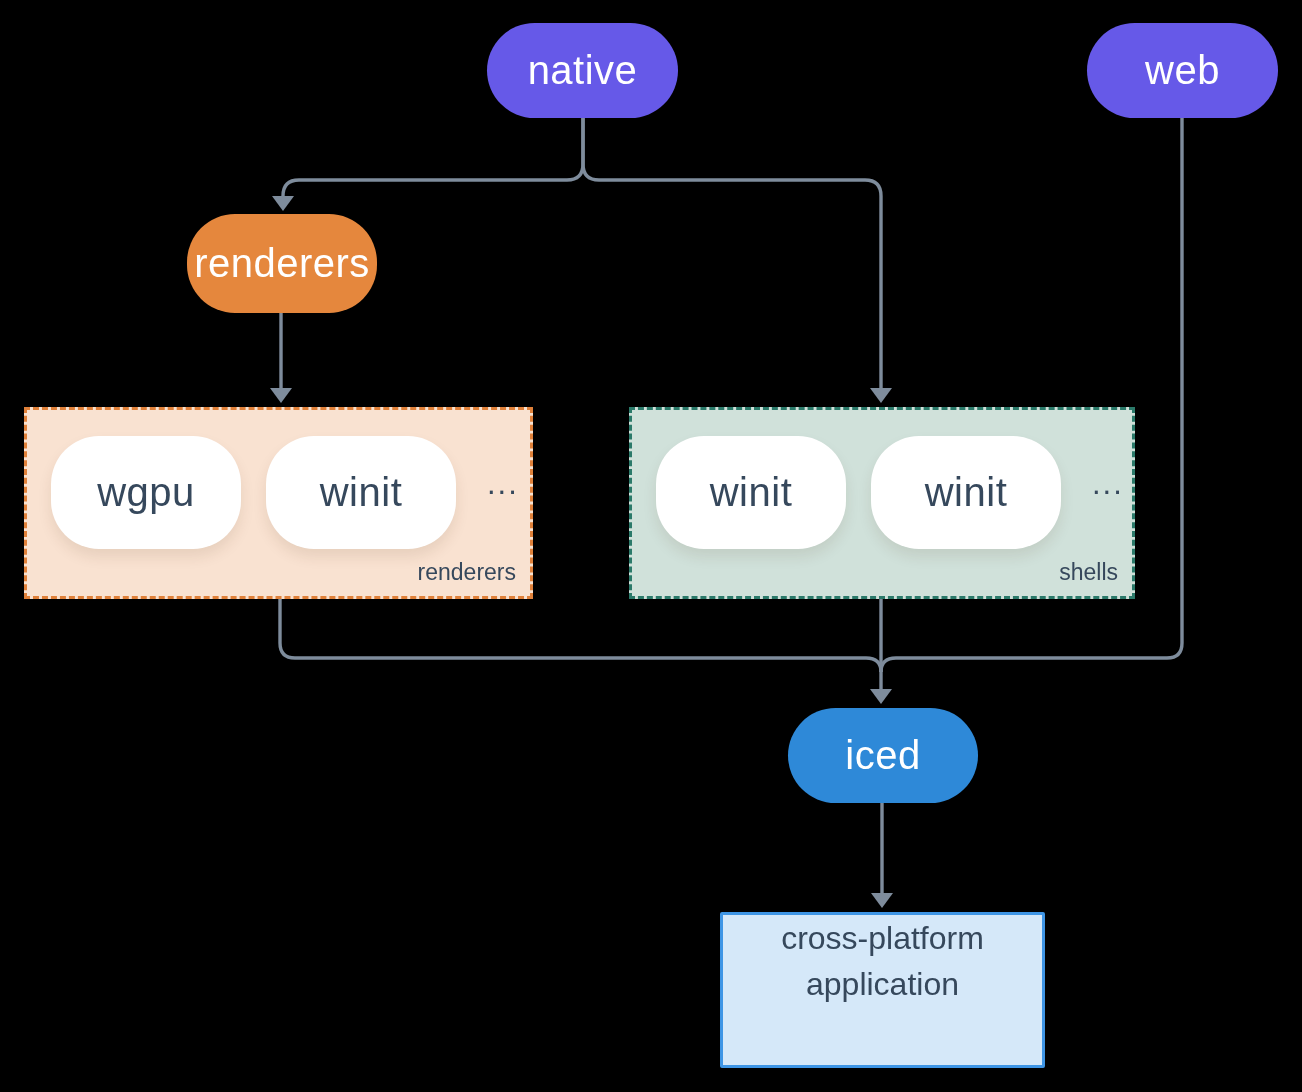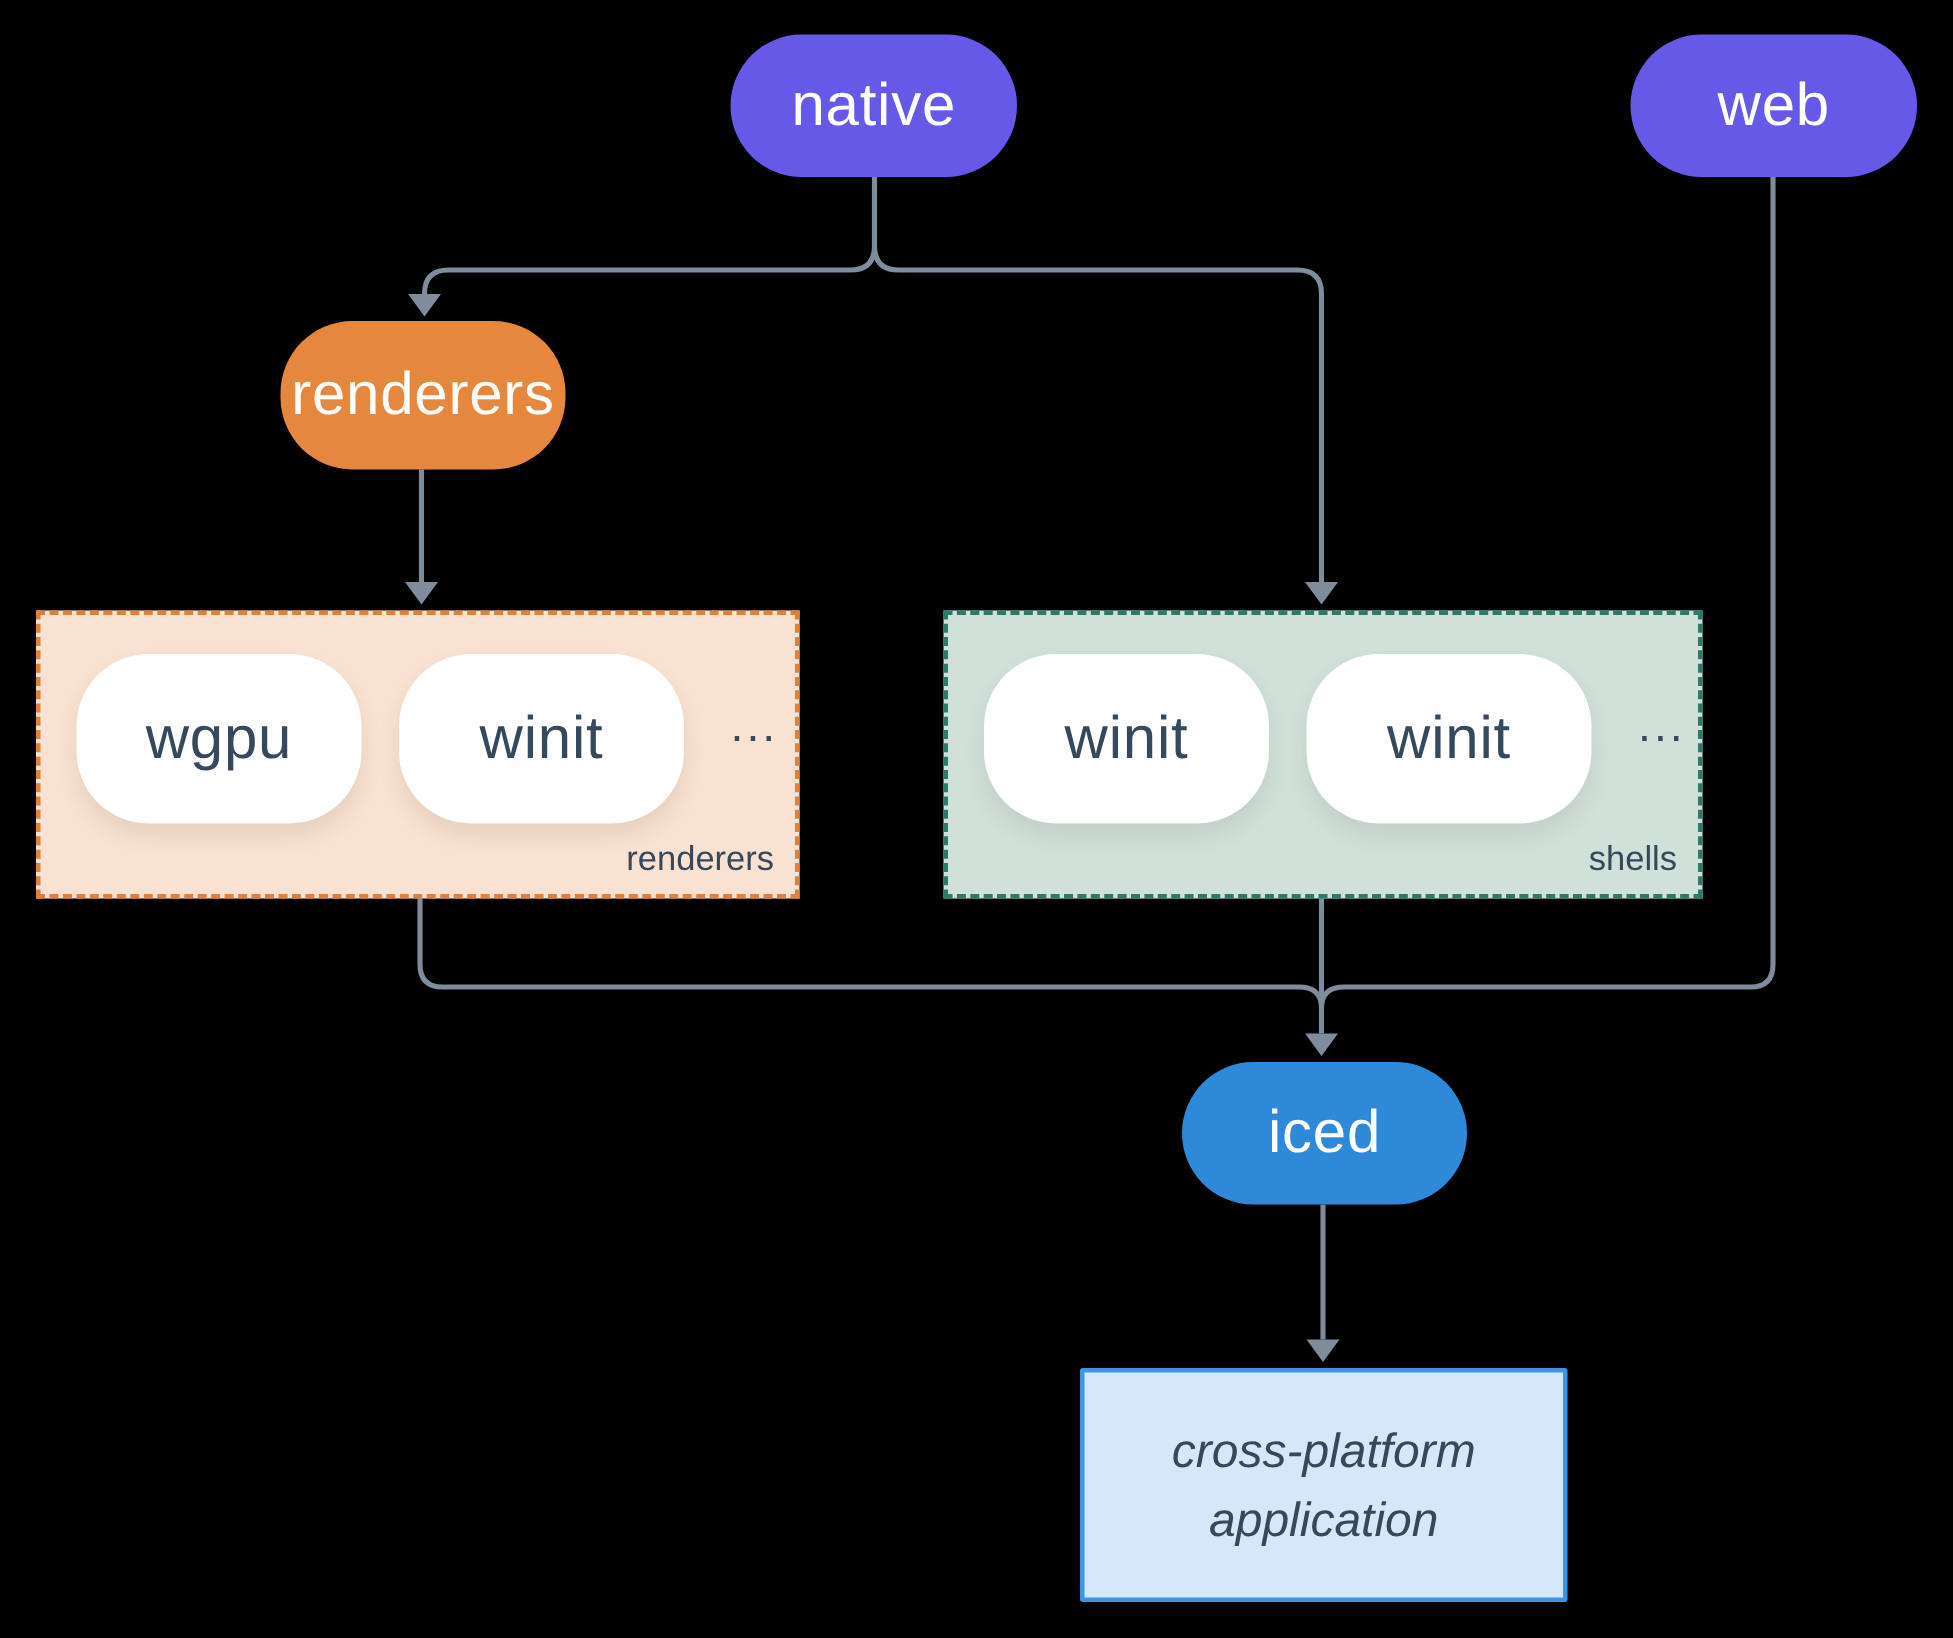--- a/index.html
+++ b/index.html
@@ -73,25 +73,24 @@
     top: 912px;
     width: 325px;
     height: 156px;
     box-sizing: border-box;
     background: #D5E8F9;
     border: 3px solid #3E95E5;
     border-radius: 2px;
     display: flex;
     flex-direction: column;
     align-items: center;
-    justify-content: center;
+    justify-content: flex-start;
     color: #36485C;
     font-size: 32px;
     line-height: 1.45;
-    font-style: italic;
   }
 </style>
 </head>
 <body>
 
 <div class="canvas">
 
   <svg class="connectors" viewBox="0 0 1302 1092" xmlns="http://www.w3.org/2000/svg">
 
     <path class="edge" d="M 583 118 L 583 164 Q 583 180 567 180 L 299 180 Q 283 180 283 196 L 283 196" stroke="#7E8C9C"></path>

